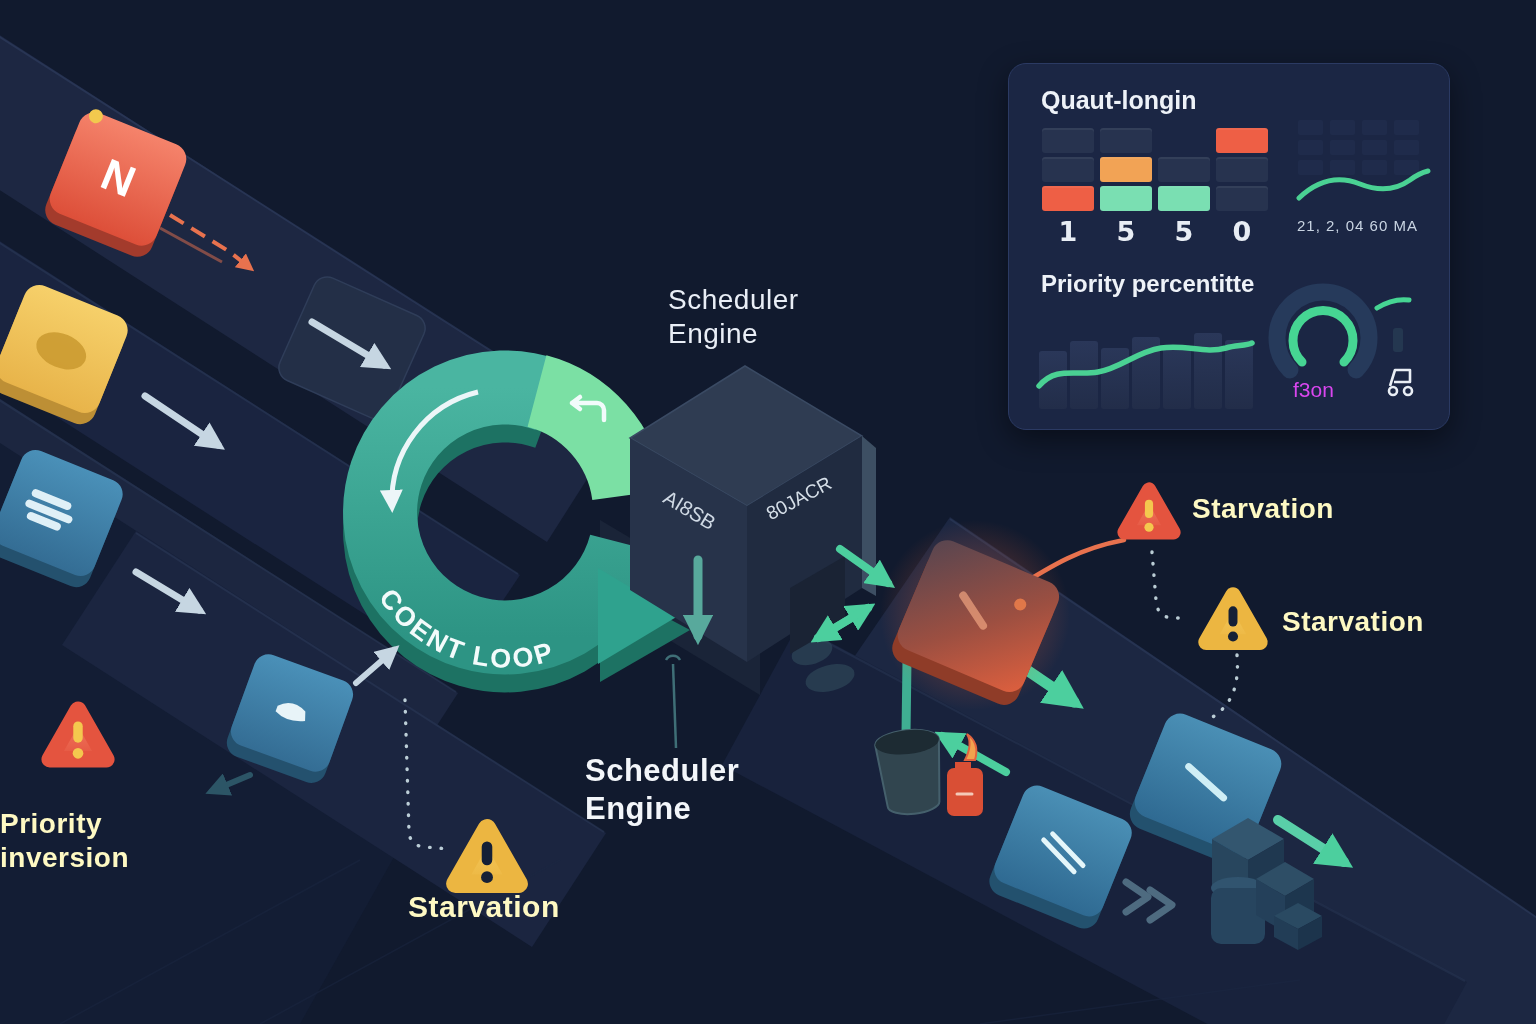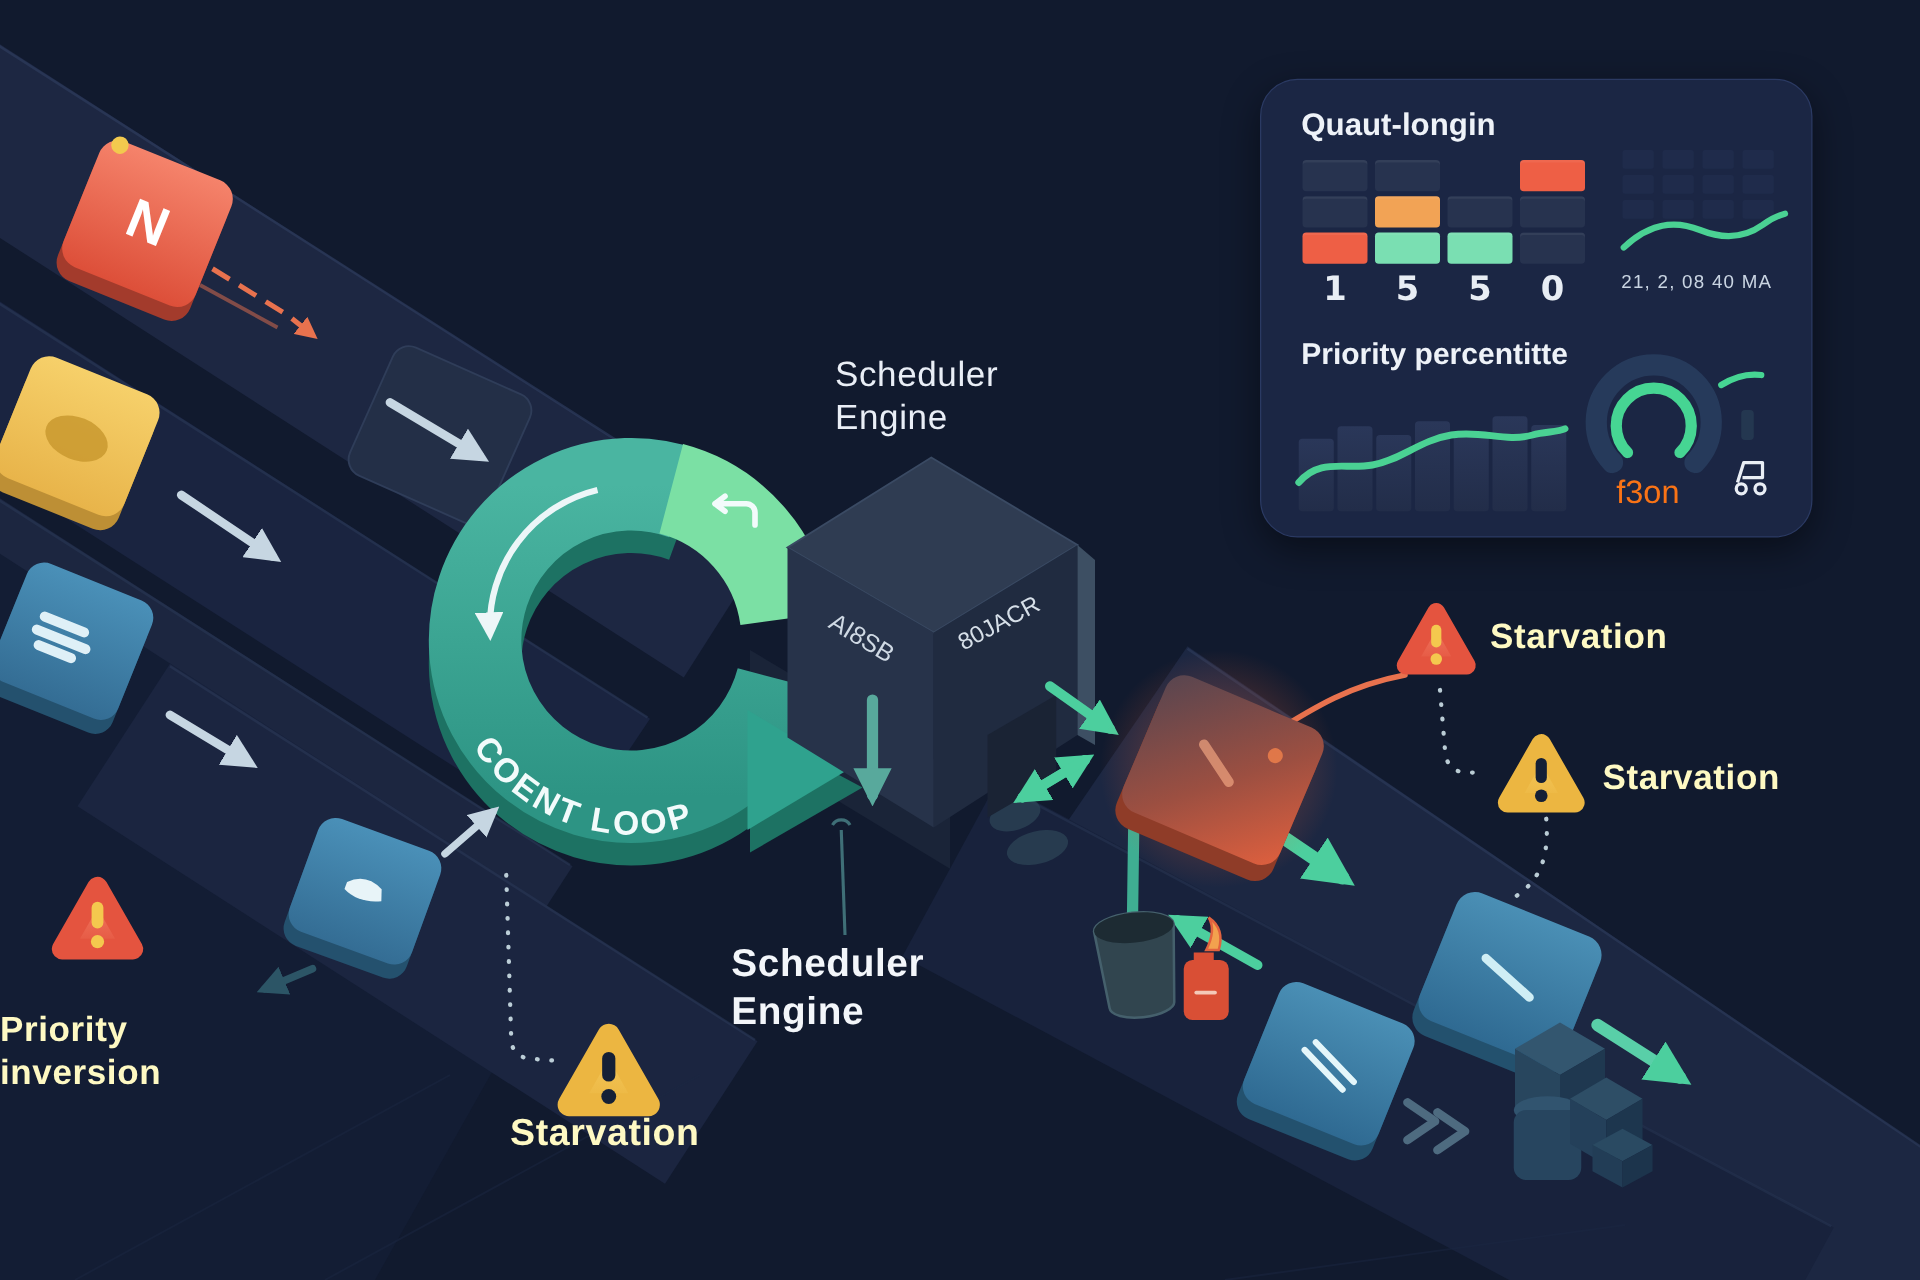--- a/index.html
+++ b/index.html
@@ -5,21 +5,21 @@
   html,body{margin:0;padding:0;background:#0c1424;}
   .scene{position:relative;width:1536px;height:1024px;overflow:hidden;
          background:#111a2e;font-family:"Liberation Sans",sans-serif;}
   .scene svg.art{position:absolute;left:0;top:0;}
   .label{position:absolute;z-index:6;line-height:1.22;}
   .lbl-white{color:#e9eef6;font-size:28px;font-weight:500;letter-spacing:.5px;}
   .lbl-white-bold{color:#f3f6fa;font-size:31px;font-weight:700;letter-spacing:.5px;}
   .lbl-yellow{color:#fef9c3;font-size:28px;font-weight:600;letter-spacing:.5px;}
   
   .card{position:absolute;left:1008px;top:63px;width:440px;height:365px;z-index:5;
-        background:#1b2644;border:1px solid #2b3a63;border-radius:30px;
+        background:#1b2644;border:1px solid #2b3a63;border-radius:18px;
         box-shadow:0 10px 30px rgba(0,0,0,.45);}
   .card .title{position:absolute;left:32px;color:#eef2f8;font-weight:700;}
   .q-title{top:22px;font-size:25px;}
   .l-title{top:206px;font-size:24px;}
   .qgrid{position:absolute;left:33px;top:64px;display:grid;
          grid-template-columns:repeat(4,52px);grid-auto-rows:25px;gap:4px 6px;}
   .qcell{border-radius:3px;box-shadow:inset 0 2px 0 rgba(255,255,255,.06);}
   .qnums{position:absolute;left:33px;top:152px;width:226px;display:grid;
          grid-template-columns:repeat(4,52px);gap:6px;}
   .qnums span{text-align:center;color:#e8edf4;font-size:27px;font-weight:700;
@@ -28,21 +28,21 @@
             grid-template-columns:repeat(4,25px);grid-auto-rows:15px;gap:5px 7px;}
   .mcell{background:#212d4e;border-radius:2px;opacity:.7;}
   .spark{position:absolute;left:287px;top:98px;}
   .annot{position:absolute;left:288px;top:153px;color:#c9d4e2;font-size:15px;
          letter-spacing:1px;white-space:nowrap;}
   .bars{position:absolute;left:30px;top:252px;width:216px;height:93px;
         display:flex;align-items:flex-end;gap:3px;}
   .bars div{width:28px;background:linear-gradient(#2a3759,#222d49);border-radius:3px;}
   .latline{position:absolute;left:27px;top:250px;}
   .gauge{position:absolute;left:250px;top:208px;}
-  .gauge-label{position:absolute;left:284px;top:314px;color:#f97316;font-size:26px;}
+  .gauge-label{position:absolute;left:284px;top:314px;color:#d946ef;font-size:21px;}
   .cart{position:absolute;left:372px;top:300px;}
 </style>
 </head>
 <body>
 
 <div class="scene">
 
 <svg class="art" width="1536" height="1024" viewBox="0 0 1536 1024">
   <defs>
     <linearGradient id="gradRed" x1="0" y1="0" x2="0" y2="1">
@@ -347,21 +347,21 @@
         <div class="mcell"></div>
       <div class="mcell"></div>
         <div class="mcell"></div>
         <div class="mcell"></div>
         <div class="mcell"></div>
     </div>
 
     <svg class="spark" width="136" height="44">
       <path d="M 3,36 C 24,16 44,14 64,22 C 84,30 100,28 114,18 C 122,12 128,10 132,9" fill="none" stroke="#4ad193" stroke-width="5" stroke-linecap="round"></path>
     </svg>
-    <div class="annot">21, 2, 08 40 MA</div>
+    <div class="annot">21, 2, 04 60 MA</div>
 
     <div class="title l-title">Priority percentitte</div>
 
     <div class="bars">
       <div style="height:58px"></div>
         <div style="height:68px"></div>
         <div style="height:61px"></div>
       <div style="height:72px"></div>
         <div style="height:64px"></div>
         <div style="height:76px"></div>

